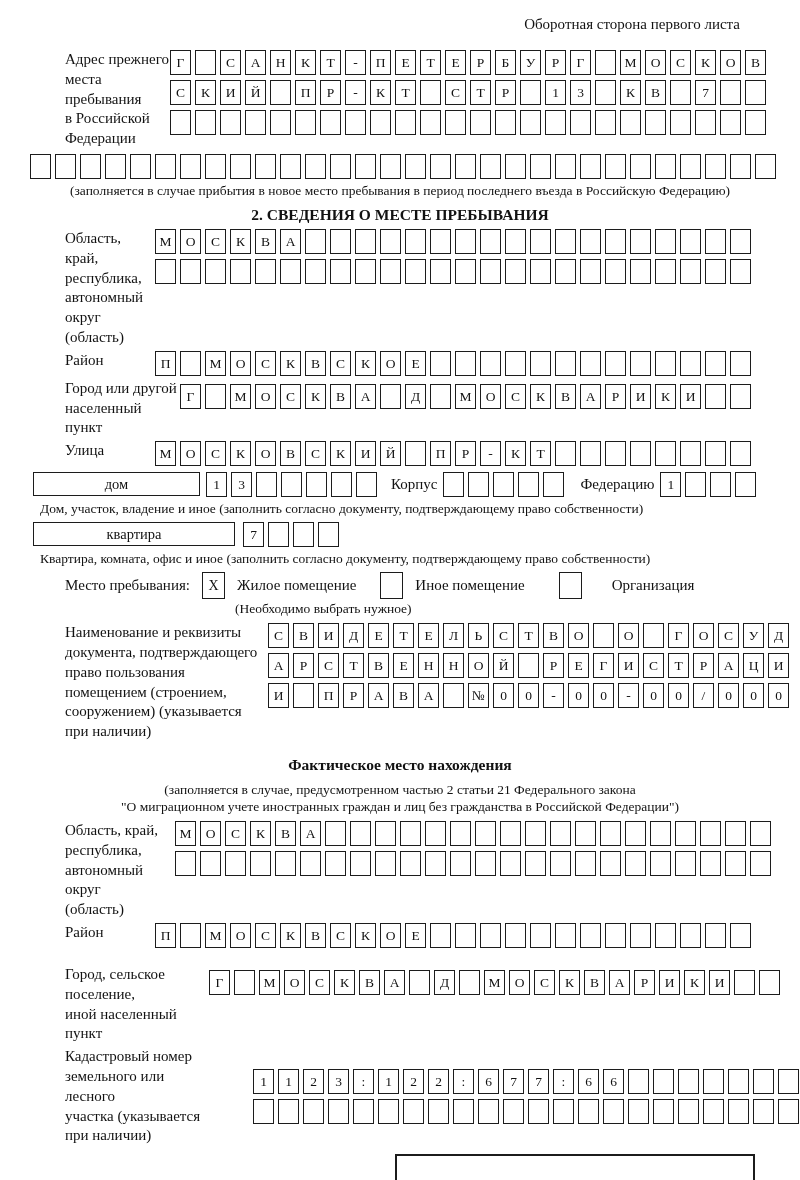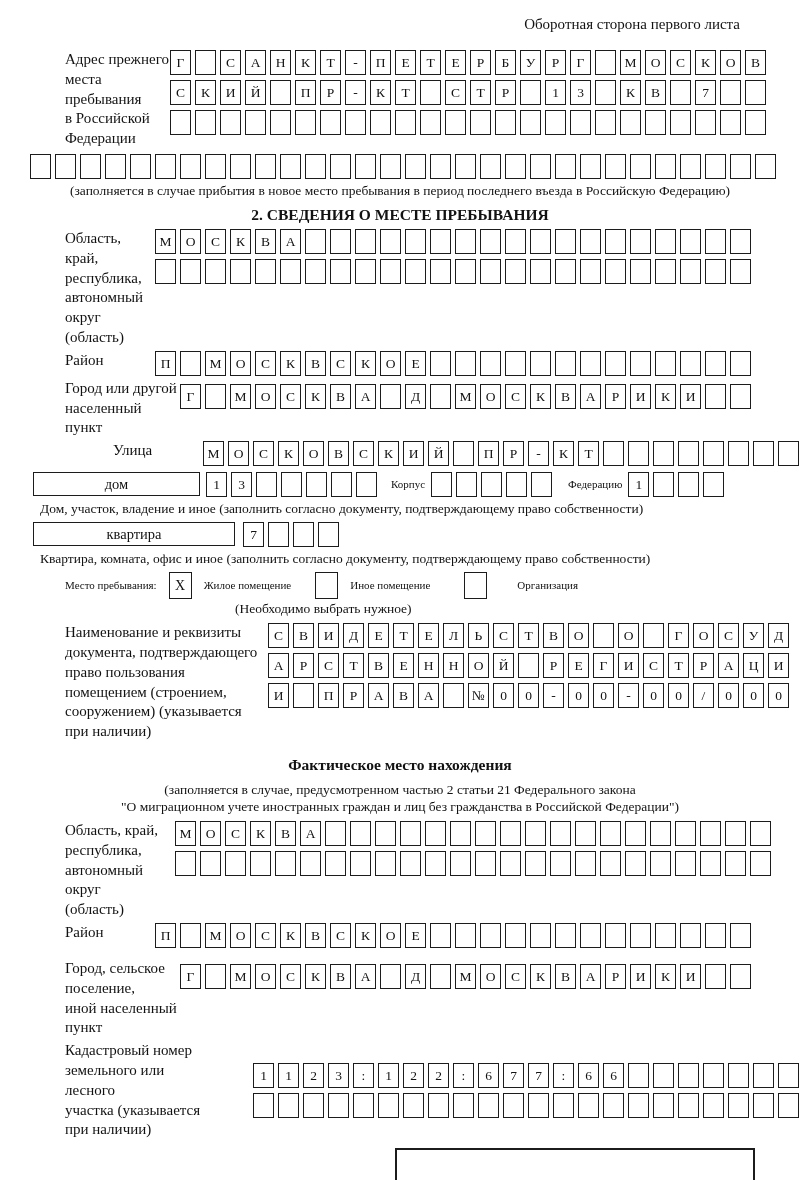--- a/index.html
+++ b/index.html
@@ -17,21 +17,21 @@
     flex:0 0 auto; width:19px; height:23px; border:1.5px solid #1c1c1c;
     display:flex; align-items:center; justify-content:center;
     font-size:13.5px; line-height:1; background:#fff;
   }
   .caption{ font-size:13.5px; text-align:center; margin-top:4px; }
   .sec-hdr{ font-size:15.5px; font-weight:bold; text-align:center; }
   .widebox{
     flex:0 0 auto; border:1.8px solid #1c1c1c; height:22px; display:flex;
     align-items:center; justify-content:center; font-size:14.5px; background:#fff;
   }
-  .inline-lbl{ font-size:11px; line-height:25px; }
+  .inline-lbl{ font-size:15px; line-height:25px; }
   .checkbox{
     flex:0 0 auto; width:21px; height:25px; border:1.6px solid #1c1c1c;
     display:flex; align-items:center; justify-content:center; font-size:14px; background:#fff;
   }
   .stamp-box{ border:2px solid #1c1c1c; background:#fff; }
 </style>
 </head>
 <body>
 
 <div class="page">
@@ -274,21 +274,21 @@
         <span class="cell">А</span>
         <span class="cell">Р</span>
         <span class="cell">И</span>
         <span class="cell">К</span>
         <span class="cell">И</span>
         <span class="cell"></span>
         <span class="cell"></span>
       </div>
   </div>
 
-  <div class="group" style="margin-top:3px;padding-left:48px;">
+  <div class="group" style="margin-top:3px;">
     <div class="glabel" style="width:155px;">Улица</div>
     <div class="cellrow">
         <span class="cell">М</span>
         <span class="cell">О</span>
         <span class="cell">С</span>
         <span class="cell">К</span>
         <span class="cell">О</span>
         <span class="cell">В</span>
         <span class="cell">С</span>
         <span class="cell">К</span>
@@ -530,21 +530,21 @@
         <span class="cell"></span>
         <span class="cell"></span>
         <span class="cell"></span>
         <span class="cell"></span>
         <span class="cell"></span>
         <span class="cell"></span>
         <span class="cell"></span>
       </div>
   </div>
 
-  <div class="group" style="margin-top:11px;">
+  <div class="group" style="margin-top:17px;gap:29px;">
     <div class="glabel" style="width:180px;">Город, сельское поселение,
 иной населенный пункт</div>
     <div class="cellrow" style="margin-top:5px;">
         <span class="cell">Г</span>
         <span class="cell"></span>
         <span class="cell">М</span>
         <span class="cell">О</span>
         <span class="cell">С</span>
         <span class="cell">К</span>
         <span class="cell">В</span>

